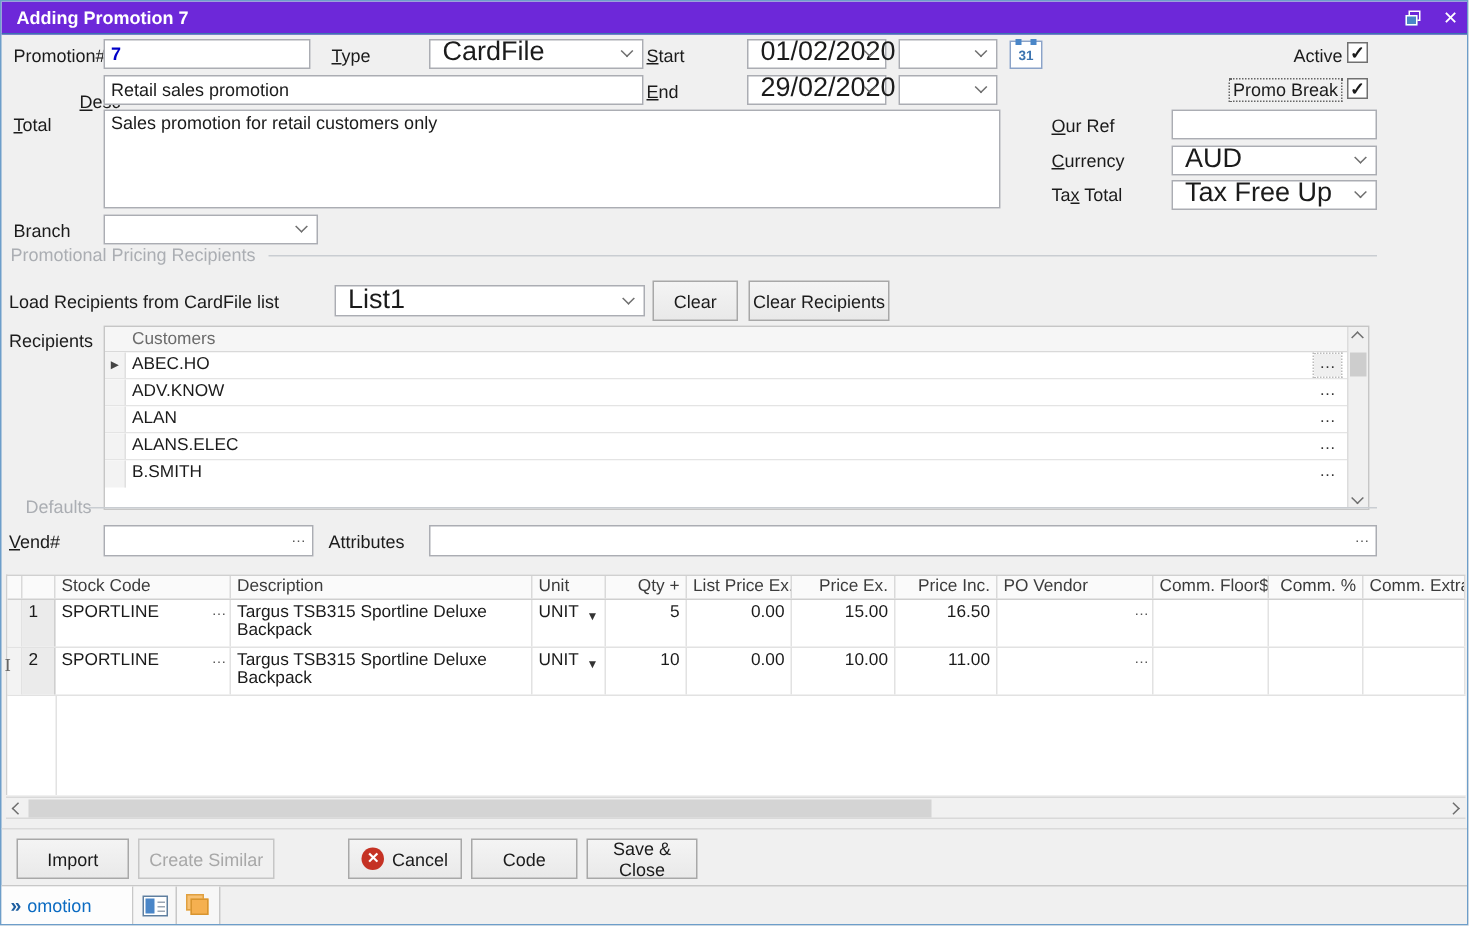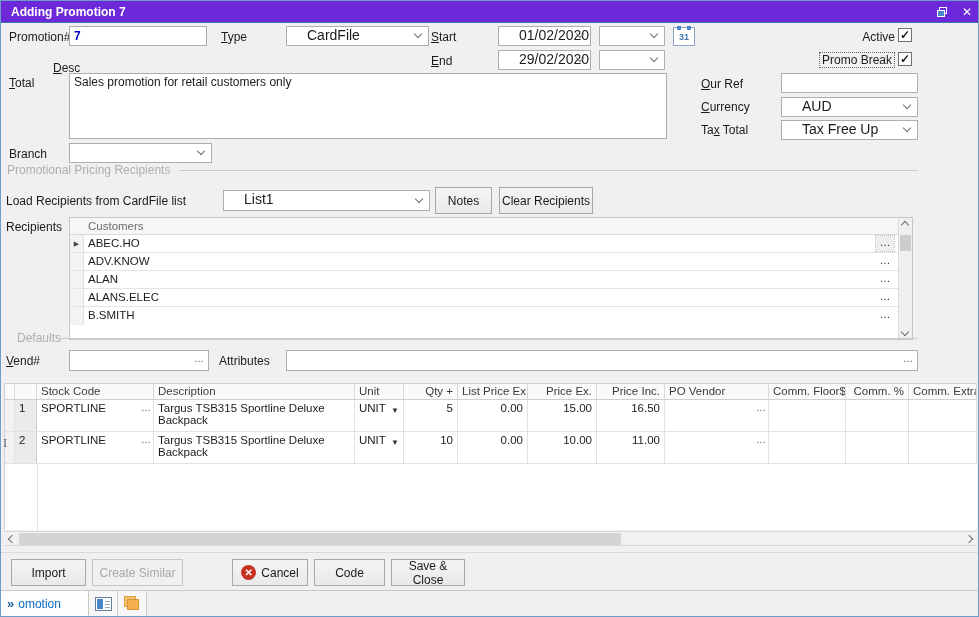--- a/index.html
+++ b/index.html
@@ -16,21 +16,21 @@
 
   .lbl { position:absolute; font-size:12px; color:#1b1b1b; white-space:nowrap; }
   .accel { display:inline-block; }
   .accel::first-letter { text-decoration:underline; }
   .sec-lbl { position:absolute; font-size:12px; color:#abaeb3; white-space:nowrap; }
   .sec-line { position:absolute; height:1px; background:#c9cdd2; }
 
   .inp, textarea.inp { position:absolute; border:1px solid #abadb3; background:#fff; font-size:12px; padding:1px 4px; font-family:"Liberation Sans", sans-serif; color:#1b1b1b; outline:none; resize:none; }
   .val-blue { color:#0000c8; font-weight:bold; }
 
-  .combo { position:absolute; border:1px solid #abadb3; background:#fff; font-size:14px; display:flex; align-items:flex-start; padding-left:20px; color:#1b1b1b; }
+  .combo { position:absolute; border:1px solid #abadb3; background:#fff; font-size:18px; display:flex; align-items:flex-end; padding-left:8px; color:#1b1b1b; }
   .combo .chev-dn { position:absolute; right:7px; top:50%; margin-top:-5px; }
   .chev-dn { display:inline-block; width:6px; height:6px; border-right:1.5px solid #6e6e6e; border-bottom:1.5px solid #6e6e6e; transform:rotate(45deg); }
   .chev-up { display:inline-block; width:6px; height:6px; border-left:1.5px solid #6e6e6e; border-top:1.5px solid #6e6e6e; transform:rotate(45deg); }
   .chev-l  { display:inline-block; width:6px; height:6px; border-left:1.5px solid #6e6e6e; border-bottom:1.5px solid #6e6e6e; transform:rotate(45deg); }
   .chev-r  { display:inline-block; width:6px; height:6px; border-right:1.5px solid #6e6e6e; border-top:1.5px solid #6e6e6e; transform:rotate(45deg); }
 
   .cb { position:absolute; width:14px; height:14px; border:1px solid #707070; background:#fff; font-size:12px; line-height:12px; text-align:center; color:#1b1b1b; font-weight:bold; }
 
   .btn { position:absolute; border:1px solid #a8a8a8; background:linear-gradient(#f4f4f4,#e9e9e9); font-size:12px; color:#1b1b1b; display:flex; align-items:center; justify-content:center; gap:5px; cursor:default; }
   .btn.disabled { color:#a8a8a8; border-color:#c6c6c6; background:#f0f0f0; }
@@ -129,20 +129,21 @@
   </div>
   <div class="cal-ico" style="left:672px; top:26px;">
     <span class="bar1"></span>
       <span class="bar2"></span>
     <span class="d">31</span>
   </div>
   <span class="lbl" style="right:83px; top:29px;">Active</span>
   <div class="cb" style="right:66px; top:27px;"><span>✓</span></div>
 
   <span class="lbl accel" style="left:8px; top:60px;margin-left:44px;">Desc</span>
+  <input class="inp" style="left: 68px; top: 49px; width: 360px; height: 20px;" value="Retail sales promotion">
   <span class="lbl accel" style="left:430px; top:53px;">End</span>
   <div class="combo" style="left:497px; top:49px; width:93px; height:20px;">
     <span>29/02/2020</span>
     <span class="chev-dn"></span>
   </div>
   <div class="combo" style="left:598px; top:49px; width:66px; height:20px;">
     <span></span>
     <span class="chev-dn"></span>
   </div>
   <span class="lbl dotted-lbl" style="right:83px; top:51px;">Promo Break</span>
@@ -170,21 +171,21 @@
   </div>
 
   <span class="sec-lbl" style="left:6px; top:162px;">Promotional Pricing Recipients</span>
   <span class="sec-line" style="left:178px; top:169px; width:739px;"></span>
 
   <span class="lbl" style="left:5px; top:193px;">Load Recipients from CardFile list</span>
   <div class="combo" style="left:222px; top:189px; width:207px; height:21px;">
     <span>List1</span>
     <span class="chev-dn"></span>
   </div>
-  <button class="btn" style="left:434px; top:186px; width:57px; height:27px;">Notes</button>
+  <button class="btn" style="left:434px; top:186px; width:57px; height:27px;">Clear</button>
   <button class="btn" style="left:498px; top:186px; width:94px; height:27px;">Clear Recipients</button>
 
   <span class="lbl" style="left:5px; top:219px;">Recipients</span>
 
   <div class="recgrid">
     <div class="rec-hdr">Customers</div>
     <div class="rec-row" style="top:17px;">
       <span class="ind">▶</span>
       <span class="nm">ABEC.HO</span>
       <span class="dots boxed">…</span>

